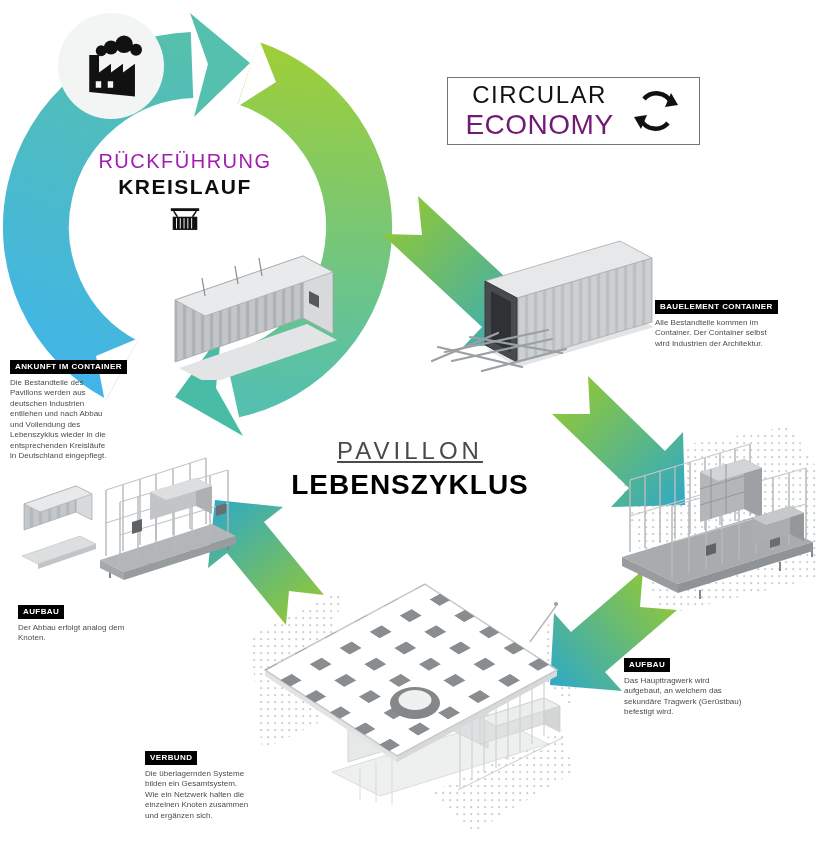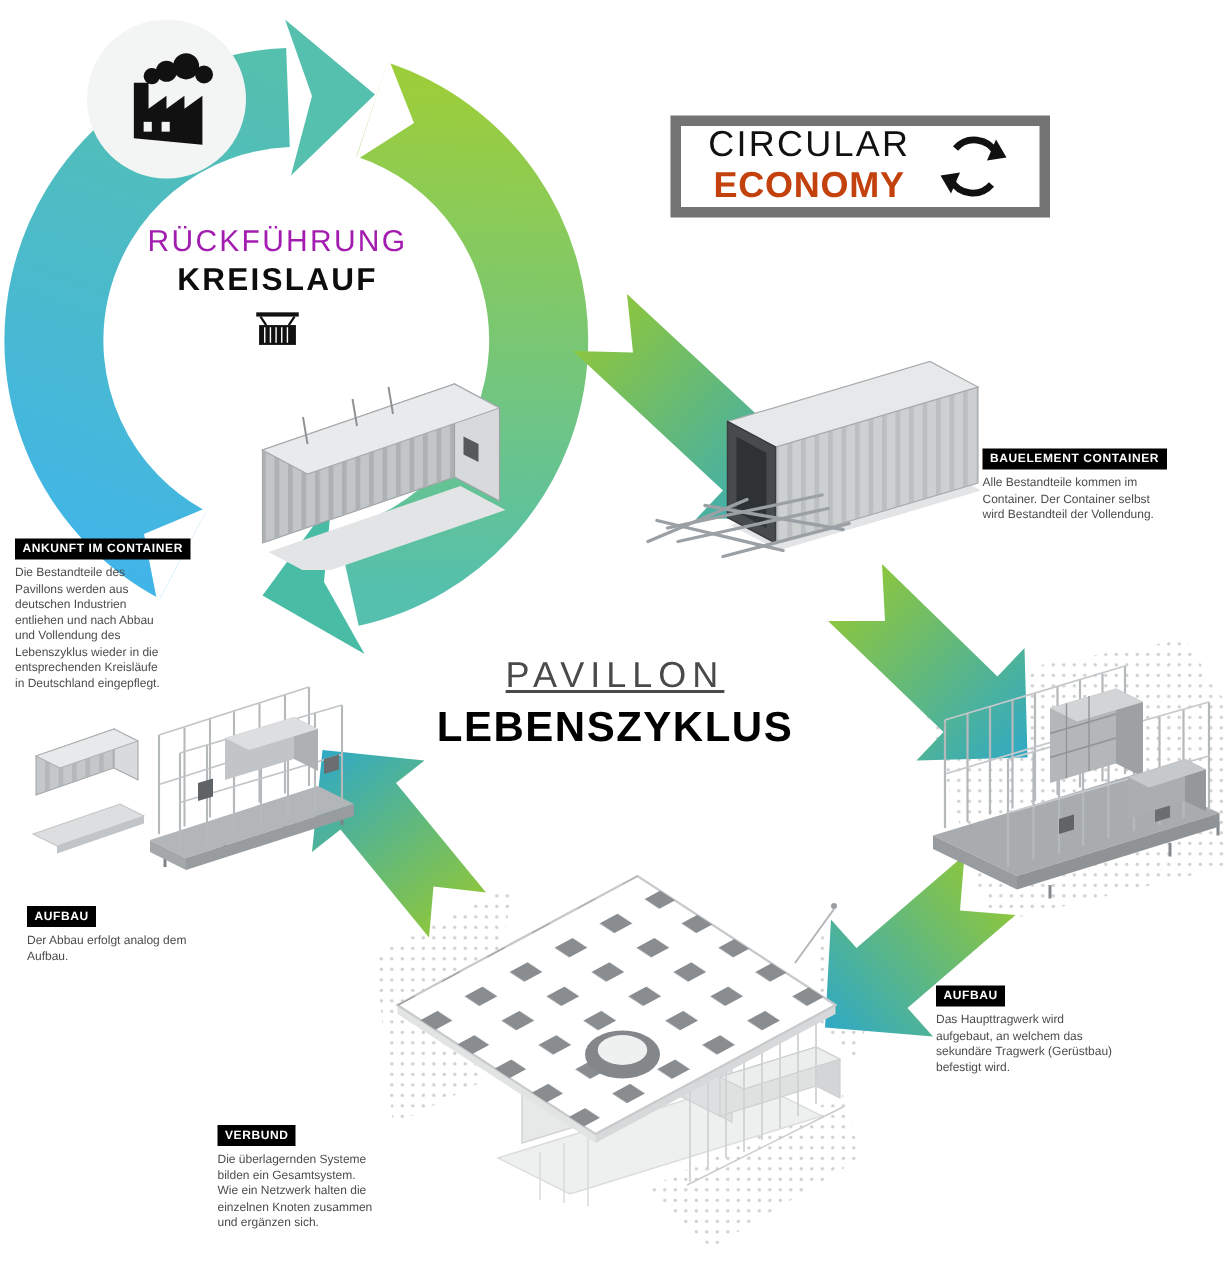--- a/index.html
+++ b/index.html
@@ -6,25 +6,25 @@
   body{font-family:"Liberation Sans", sans-serif;}
   .canvas{position:relative;width:818px;height:851px;background:#fff;overflow:hidden;}
   svg.layer{position:absolute;left:0;top:0;}
   .ill{position:absolute;}
   .factory-circle{position:absolute;left:58px;top:13px;width:106px;height:106px;border-radius:50%;
     background:#f3f4f4;display:flex;align-items:center;justify-content:center;}
   .cycle-title{position:absolute;left:35px;top:150px;width:300px;text-align:center;}
   .cycle-title .t1{font-size:20px;letter-spacing:1.5px;color:#a21caf;}
   .cycle-title .t2{font-size:21px;font-weight:bold;letter-spacing:1.5px;color:#0d0d0d;margin-top:2px;}
   .crane-wrap{margin-top:9px;}
-  .econ-box{position:absolute;left:447px;top:77px;width:253px;height:68px;border:7px solid #737373;
+  .econ-box{position:absolute;left:447px;top:77px;width:253px;height:68px;border:1px solid #737373;
     box-sizing:border-box;display:flex;align-items:center;justify-content:center;gap:16px;background:#fff;}
   .econ-text{text-align:center;line-height:1.12;}
   .econ-text .t1{font-size:24px;letter-spacing:1.5px;color:#111;}
-  .econ-text .t2{font-size:24px;font-weight:bold;letter-spacing:.5px;color:#c2410c;}
+  .econ-text .t2{font-size:28px;font-weight:normal;letter-spacing:.5px;color:#701a75;}
   .center-title{position:absolute;left:265px;top:437px;width:290px;text-align:center;}
   .center-title .t1{font-size:24px;letter-spacing:4px;color:#4a4a4a;text-decoration:underline;}
   .center-title .t2{font-size:28px;font-weight:bold;letter-spacing:1px;color:#000;margin-top:4px;}
   .stage{position:absolute;}
   .stage-label{display:inline-block;background:#000;color:#fff;font-size:8px;font-weight:bold;
     letter-spacing:.4px;padding:2.5px 5px;white-space:nowrap;text-align:right;}
   .stage-desc{font-size:8px;line-height:1.32;color:#4c4c4c;margin-top:4px;}
 </style>
 </head>
 <body>
@@ -223,31 +223,31 @@
     <div class="t2">LEBENSZYKLUS</div>
   </div>
 
   <div class="stage" style="left:10px;top:355px;width:100px;">
     <div class="stage-label">ANKUNFT IM CONTAINER</div>
     <div class="stage-desc">Die Bestandteile des Pavillons werden aus deutschen Industrien entliehen und nach Abbau und Vollendung des Lebenszyklus wieder in die entsprechenden Kreisläufe in Deutschland eingepflegt.</div>
   </div>
 
   <div class="stage" style="left:655px;top:295px;width:118px;">
     <div class="stage-label">BAUELEMENT CONTAINER</div>
-    <div class="stage-desc">Alle Bestandteile kommen im Container. Der Container selbst wird Bestandteil der Vollendung.</div>
+    <div class="stage-desc">Alle Bestandteile kommen im Container. Der Container selbst wird Industrien der Architektur.</div>
   </div>
 
   <div class="stage" style="left:624px;top:653px;width:122px;">
     <div class="stage-label">AUFBAU</div>
     <div class="stage-desc">Das Haupttragwerk wird aufgebaut, an welchem das sekundäre Tragwerk (Gerüstbau) befestigt wird.</div>
   </div>
 
   <div class="stage" style="left:145px;top:746px;width:106px;">
     <div class="stage-label">VERBUND</div>
     <div class="stage-desc">Die überlagernden Systeme bilden ein Gesamtsystem. Wie ein Netzwerk halten die einzelnen Knoten zusammen und ergänzen sich.</div>
   </div>
 
   <div class="stage" style="left:18px;top:600px;width:118px;">
     <div class="stage-label">AUFBAU</div>
-    <div class="stage-desc">Der Abbau erfolgt analog dem Aufbau.</div>
+    <div class="stage-desc">Der Abbau erfolgt analog dem Knoten.</div>
   </div>
 
 </div>
 
 </body></html>

